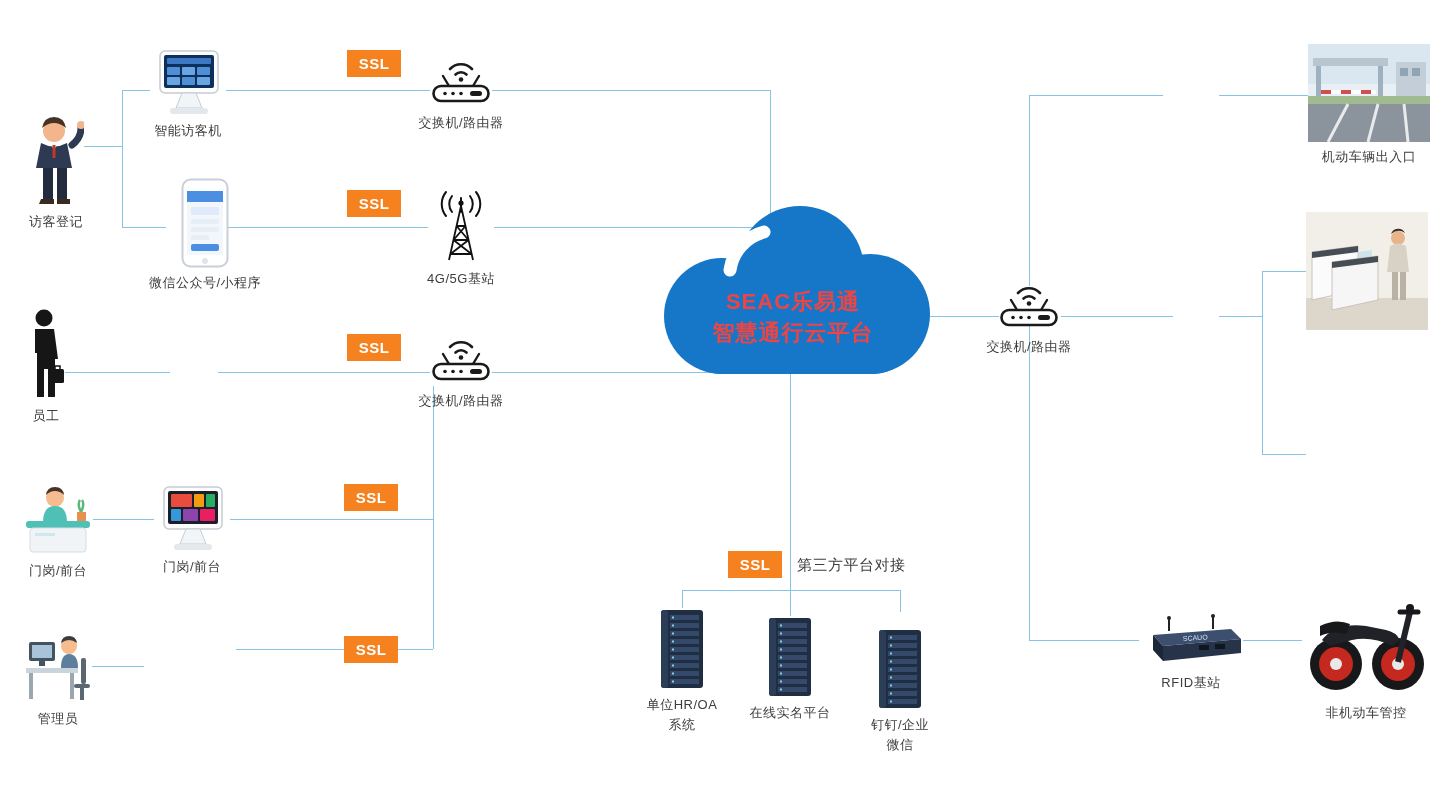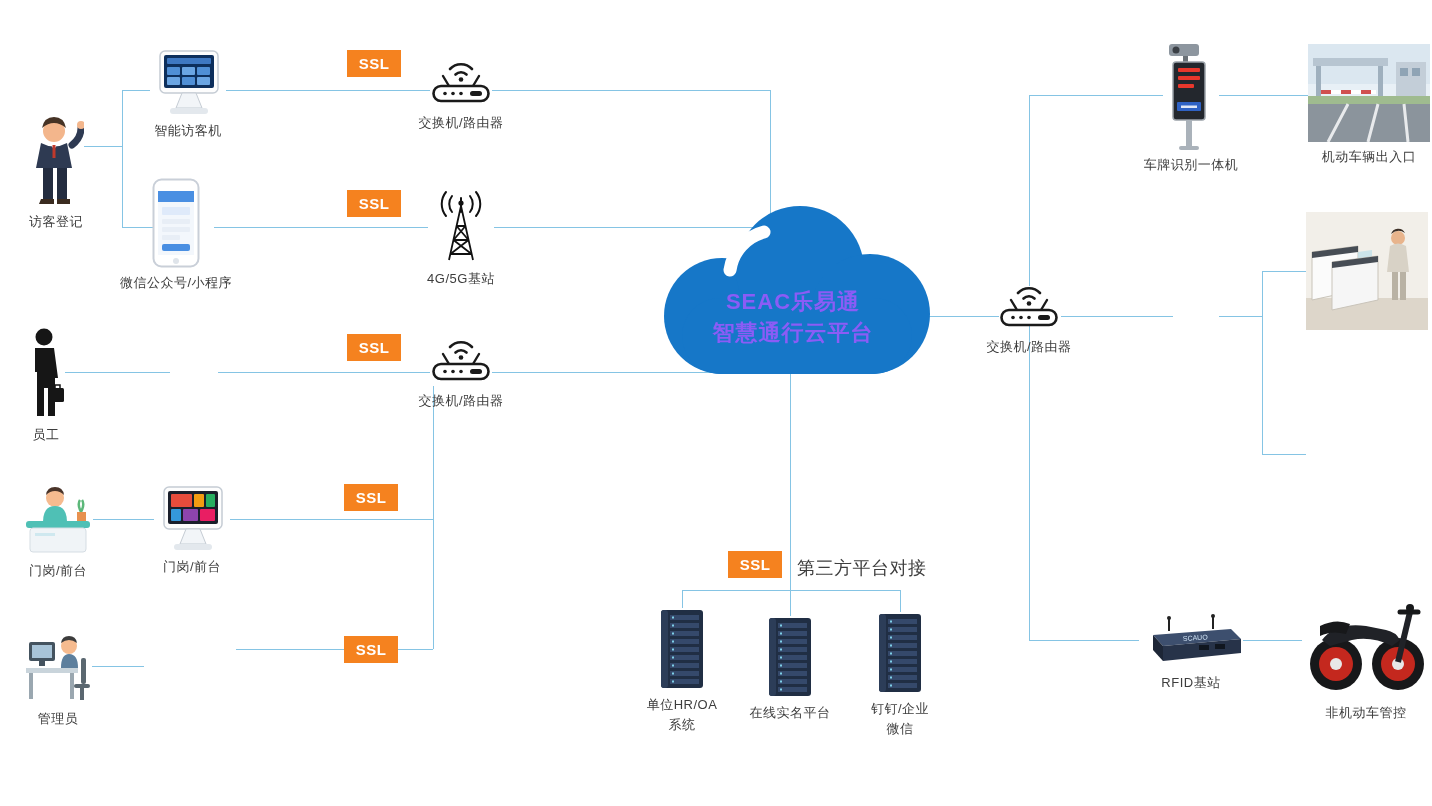--- a/index.html
+++ b/index.html
@@ -17,24 +17,24 @@
     white-space:pre-line; line-height:20px; letter-spacing:0.5px;
   }
   .ssl {
     position:absolute; width:54px; height:27px; background:#f5821f; color:#fff;
     font-size:15px; font-weight:bold; display:flex; align-items:center;
     justify-content:center; z-index:4; letter-spacing:0.5px;
   }
   .cloud-svg { position:absolute; left:652px; top:198px; z-index:3; }
   .cloud-text {
     position:absolute; left:652px; top:286px; width:282px; text-align:center;
-    color:#8b5cf6; font-size:22px; font-weight:bold; line-height:31px; z-index:4;
+    color:#ef4444; font-size:22px; font-weight:bold; line-height:31px; z-index:4;
     letter-spacing:1px;
   }
-  .annot { position:absolute; font-size:18px; color:#3d3d3d; z-index:4; letter-spacing:0.5px; }
+  .annot { position:absolute; font-size:15px; color:#3d3d3d; z-index:4; letter-spacing:0.5px; }
 </style>
 </head>
 <body>
 
 <div class="canvas">
 
   <div class="line h" style="left:84px;top:146px;width:38px"></div>
   <div class="line v" style="left:122px;top:90px;height:137px"></div>
   <div class="line h" style="left:122px;top:90px;width:28px"></div>
   <div class="line h" style="left:122px;top:227px;width:44px"></div>
@@ -125,21 +125,21 @@
       <rect x="47" y="17" width="13" height="8" rx="1" fill="#4f8fd6"></rect>
       <rect x="17" y="27" width="13" height="8" rx="1" fill="#6aa5e3"></rect>
       <rect x="32" y="27" width="13" height="8" rx="1" fill="#4f8fd6"></rect>
       <rect x="47" y="27" width="13" height="8" rx="1" fill="#6aa5e3"></rect>
       <path d="M32 43 h14 l6 15 h-26 z" fill="#f2f5f8" stroke="#c5ccd4"></path>
       <rect x="20" y="58" width="38" height="6" rx="3" fill="#e3e8ed"></rect>
     </svg>
     <div class="label">智能访客机</div>
   </div>
 
-  <div class="node" style="left:111px;top:178px;width:130px">
+  <div class="node" style="left:140px;top:178px;width:130px">
     <svg width="48" height="90" viewBox="0 0 48 90">
       <rect x="1.5" y="1.5" width="45" height="87" rx="8" fill="#fff" stroke="#c9cfd8" stroke-width="2"></rect>
       <rect x="6" y="13" width="36" height="64" fill="#f3f7fc"></rect>
       <rect x="6" y="13" width="36" height="11" fill="#4a8fe2"></rect>
       <rect x="10" y="29" width="28" height="8" rx="1" fill="#dfeafa"></rect>
       <rect x="10" y="41" width="28" height="5" rx="1" fill="#e8eef6"></rect>
       <rect x="10" y="49" width="28" height="5" rx="1" fill="#e8eef6"></rect>
       <rect x="10" y="57" width="18" height="5" rx="1" fill="#e8eef6"></rect>
       <rect x="10" y="66" width="28" height="7" rx="2" fill="#4a8fe2"></rect>
       <circle cx="24" cy="83" r="3" fill="#dfe4ea"></circle>
@@ -175,21 +175,21 @@
       <circle cx="33" cy="13" r="2.6" fill="#111"></circle>
       <g stroke="#111" stroke-width="1.8" fill="none">
         <path d="M33 16 L21 70 M33 16 L45 70"></path>
         <path d="M28.5 36 h9 M25.5 50 h15 M22.5 64 h21"></path>
         <path d="M28.5 36 L40.5 50 M37.5 36 L25.5 50 M25.5 50 L43.5 64 M40.5 50 L22.5 64"></path>
       </g>
     </svg>
     <div class="label">4G/5G基站</div>
   </div>
 
-  <div class="node" style="left:14px;top:328px;width:64px">
+  <div class="node" style="left:14px;top:309px;width:64px">
     <svg width="38" height="92" viewBox="0 0 38 92">
       <circle cx="17" cy="9" r="8.5" fill="#161616"></circle>
       <path d="M8 20 h19 l4 30 h-6 v-6 h-17 z" fill="#161616"></path>
       <rect x="10" y="42" width="18" height="18" fill="#161616"></rect>
       <rect x="10" y="60" width="7" height="28" fill="#161616"></rect>
       <rect x="21" y="60" width="7" height="28" fill="#161616"></rect>
       <rect x="28" y="57" width="5" height="4" fill="none" stroke="#161616" stroke-width="1.5"></rect>
       <rect x="26" y="60" width="11" height="14" rx="1.5" fill="#161616"></rect>
     </svg>
     <div class="label">员工</div>
@@ -315,21 +315,21 @@
         <rect x="18" y="40.5" width="2" height="2"></rect>
           <rect x="18" y="48.5" width="2" height="2"></rect>
         <rect x="18" y="56.5" width="2" height="2"></rect>
           <rect x="18" y="64.5" width="2" height="2"></rect>
         <rect x="18" y="72.5" width="2" height="2"></rect>
       </g>
     </svg>
     <div class="label">在线实名平台</div>
   </div>
 
-  <div class="node" style="left:848px;top:612px;width:104px">
+  <div class="node" style="left:848px;top:628px;width:104px">
     <svg width="56" height="82" viewBox="0 0 56 82">
       <rect x="7" y="2" width="42" height="78" rx="3" fill="#202e44"></rect>
       <rect x="7" y="2" width="7" height="78" rx="3" fill="#2c3d58"></rect>
       <g fill="#35496b">
         <rect x="16" y="7" width="29" height="5"></rect>
           <rect x="16" y="15" width="29" height="5"></rect>
         <rect x="16" y="23" width="29" height="5"></rect>
           <rect x="16" y="31" width="29" height="5"></rect>
         <rect x="16" y="39" width="29" height="5"></rect>
           <rect x="16" y="47" width="29" height="5"></rect>
@@ -362,38 +362,20 @@
       <line x1="49" y1="24" x2="43" y2="34" stroke="#1a1a1a" stroke-width="2.4" stroke-linecap="round"></line>
       <rect x="3.5" y="34" width="55" height="15" rx="7.5" fill="#fff" stroke="#1a1a1a" stroke-width="2.6"></rect>
       <circle cx="15" cy="41.5" r="1.8" fill="#1a1a1a"></circle>
       <circle cx="23" cy="41.5" r="1.8" fill="#1a1a1a"></circle>
       <circle cx="31" cy="41.5" r="1.8" fill="#1a1a1a"></circle>
       <rect x="40" y="39" width="12" height="5" rx="2.5" fill="#1a1a1a"></rect>
     </svg>
     <div class="label">交换机/路由器</div>
   </div>
 
-  <div class="node" style="left:1136px;top:42px;width:110px">
-    <svg width="56" height="108" viewBox="0 0 56 108">
-      <rect x="6" y="2" width="30" height="12" rx="3" fill="#8d969f"></rect>
-      <circle cx="13" cy="8" r="3.5" fill="#3a3f45"></circle>
-      <rect x="20" y="14" width="5" height="6" fill="#6b7278"></rect>
-      <rect x="10" y="20" width="32" height="58" rx="3" fill="#23272d" stroke="#9aa1a8" stroke-width="1.5"></rect>
-      <g fill="#e8372c">
-        <rect x="15" y="26" width="22" height="4" rx="1"></rect>
-        <rect x="15" y="34" width="22" height="4" rx="1"></rect>
-        <rect x="15" y="42" width="16" height="4" rx="1"></rect>
-      </g>
-      <rect x="14" y="60" width="24" height="9" rx="1" fill="#2f62c4"></rect>
-      <rect x="18" y="63.5" width="16" height="2.5" fill="#fff" opacity="0.85"></rect>
-      <rect x="23" y="78" width="6" height="26" fill="#aab2ba"></rect>
-      <rect x="16" y="104" width="20" height="4" rx="2" fill="#aab2ba"></rect>
-    </svg>
-    <div class="label">车牌识别一体机</div>
-  </div>
 
   <div class="node" style="left:1296px;top:44px;width:146px">
     <svg width="122" height="98" viewBox="0 0 122 98">
       <rect width="122" height="98" fill="#e8f0f6"></rect>
       <rect width="122" height="40" fill="#dbe7f0"></rect>
       <rect x="88" y="18" width="30" height="34" fill="#c3ced8"></rect>
       <rect x="92" y="24" width="8" height="8" fill="#8fa4b5"></rect>
       <rect x="104" y="24" width="8" height="8" fill="#8fa4b5"></rect>
       <rect x="8" y="20" width="5" height="40" fill="#9fb0be"></rect>
       <rect x="70" y="20" width="5" height="40" fill="#9fb0be"></rect>

